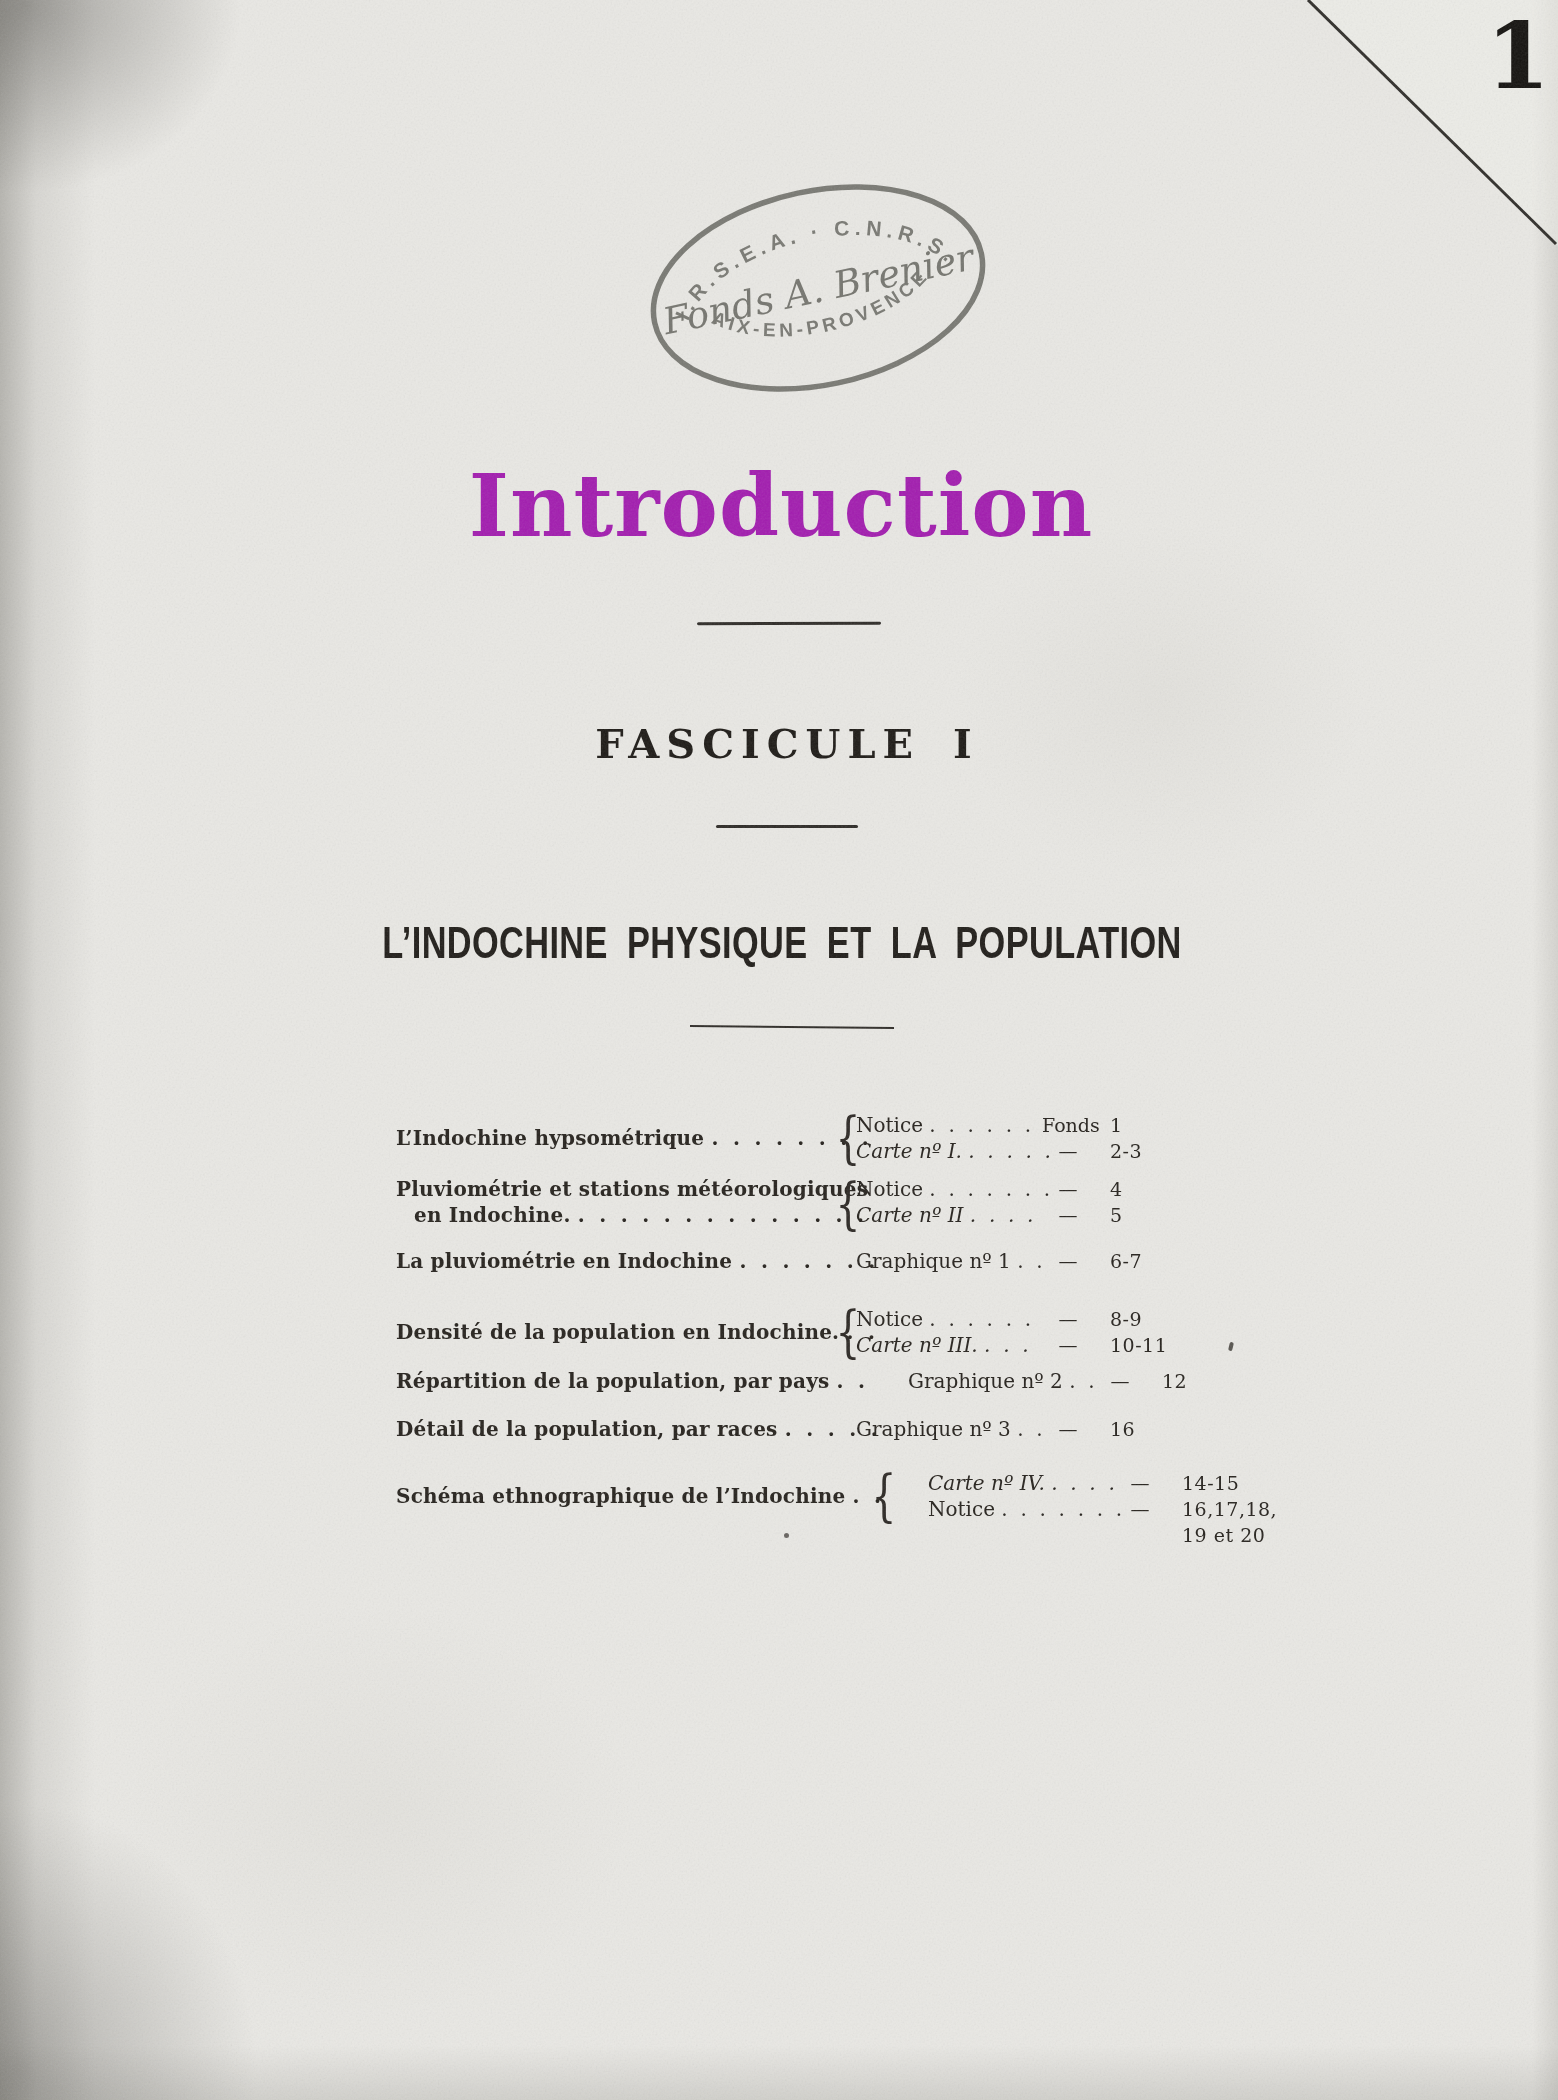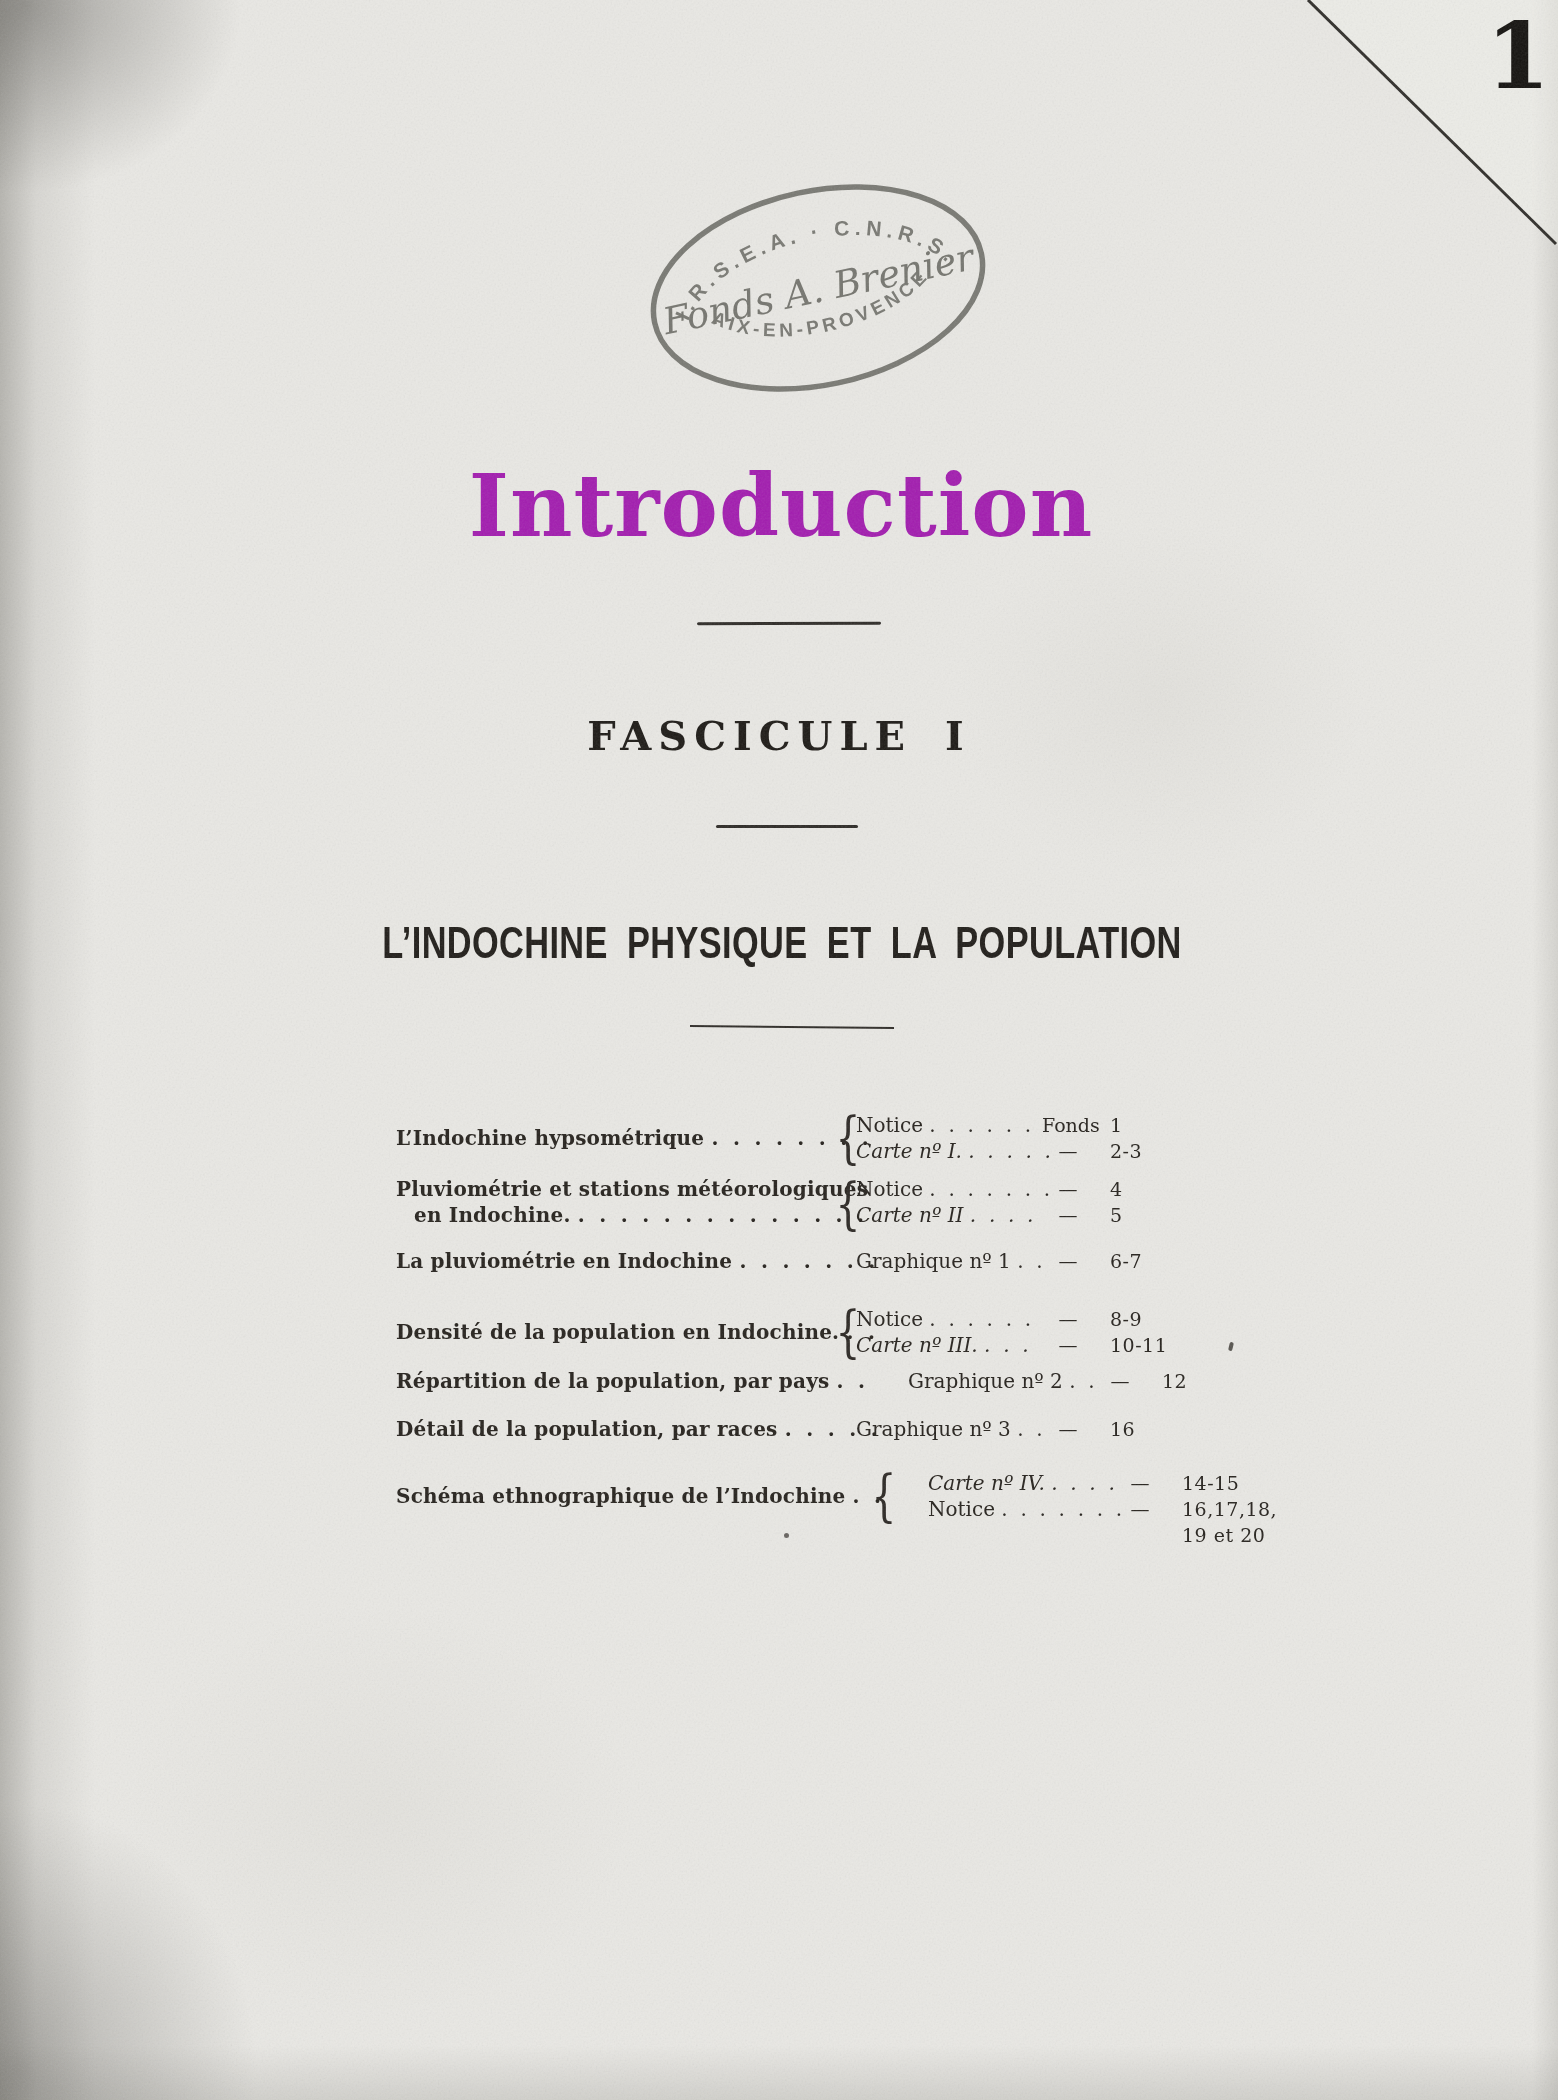--- a/index.html
+++ b/index.html
@@ -37,21 +37,21 @@
   .stamp{position:absolute;left:626px;top:168px;opacity:0.88;}
 
   
   .title{
     position:absolute;left:781px;top:462px;transform:translateX(-50%);
     margin:0;font-size:86px;line-height:88px;font-weight:bold;color:#a21caf;
     letter-spacing:1px;white-space:nowrap;
   }
   .fascicule{
     position:absolute;left:779px;top:712px;transform:translateX(-50%);
-    margin:0;font-size:40px;line-height:48px;font-weight:bold;color:#1d1a16;
+    margin:8px;font-size:40px;line-height:48px;font-weight:bold;color:#1d1a16;
     letter-spacing:7px;word-spacing:12px;white-space:nowrap;
   }
   .subject{
     position:absolute;left:782px;top:920px;transform:translateX(-50%);
     margin:0;white-space:nowrap;
   }
   .subject .inner{
     display:inline-block;transform:scaleX(0.78);transform-origin:center;
     font-family:"Liberation Sans", sans-serif;font-size:44px;line-height:46px;
     font-weight:bold;color:#201d19;letter-spacing:0.5px;word-spacing:12px;

